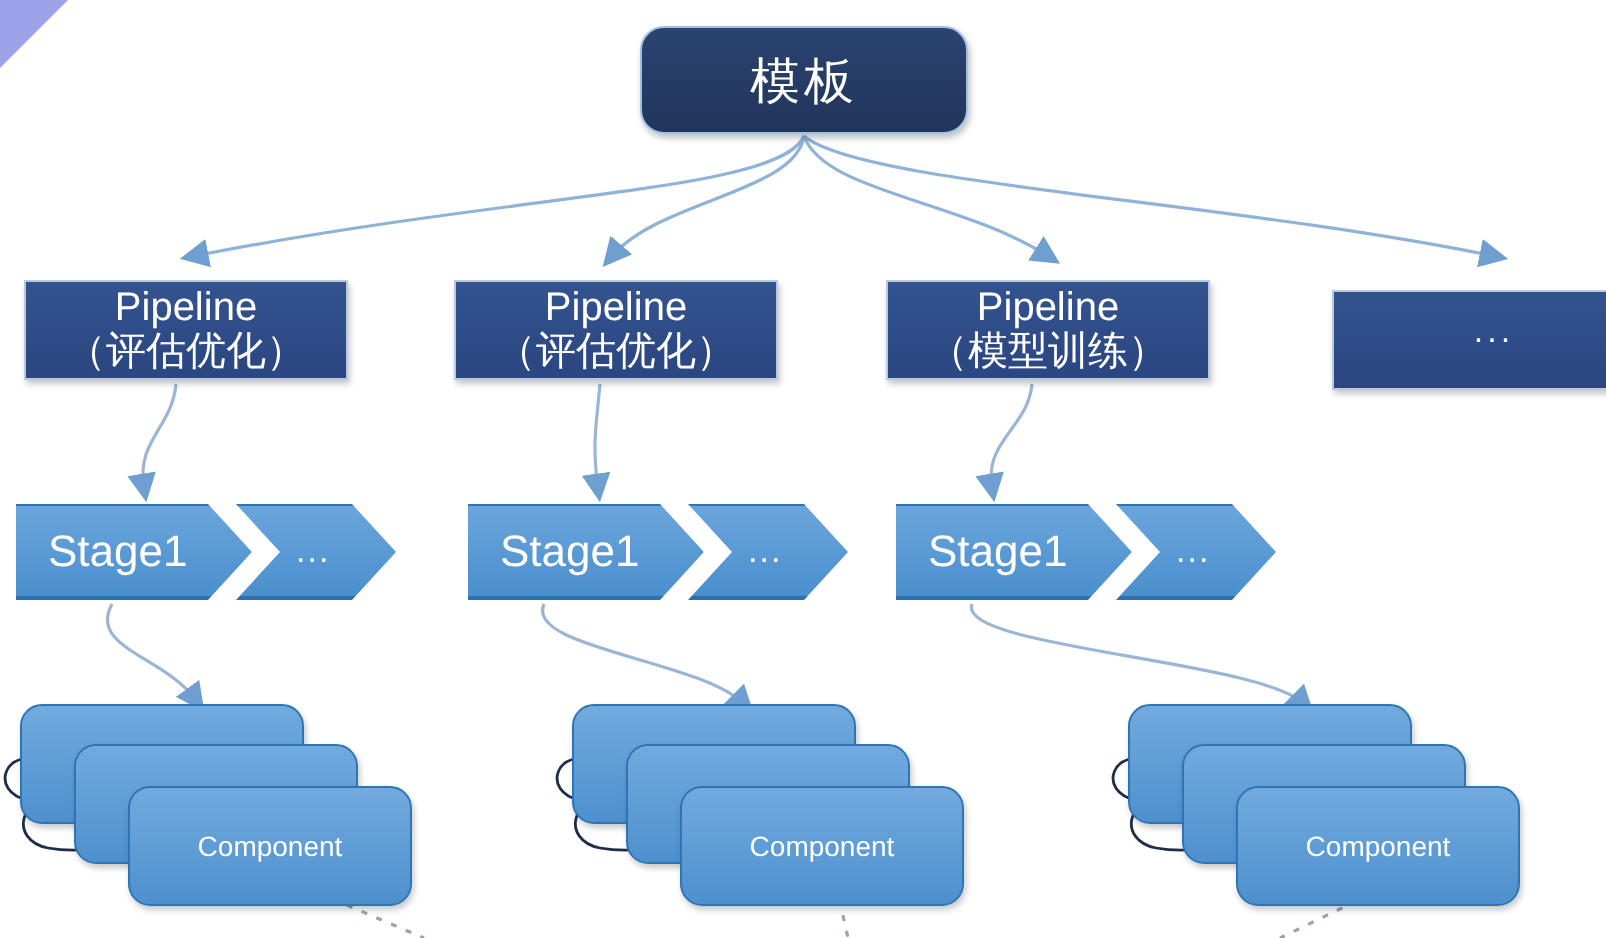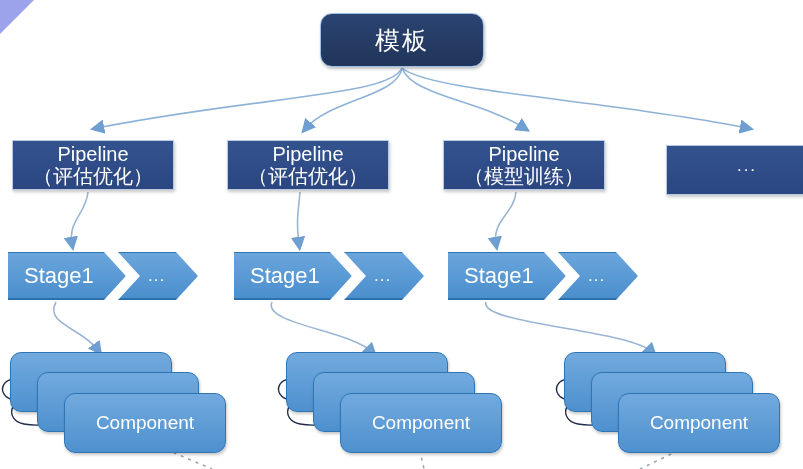--- a/index.html
+++ b/index.html
@@ -68,26 +68,26 @@
   }
   .chev-sep{
     position:absolute;top:-1px;left:96px;width:26px;height:50px;
     background:#ffffff;
     clip-path:polygon(0 0,4px 0,26px 50%,4px 100%,0 100%,22px 50%);
   }
 
   
   .comp-stack{position:absolute;width:214px;height:110px;}
   .comp-card{
-    position:absolute;width:162px;height:60px;box-sizing:border-box;
+    position:absolute;width:142px;height:60px;box-sizing:border-box;
     background:linear-gradient(180deg,#72aade 0%,#4e90ce 100%);
     border:1px solid #2e75b6;border-radius:11px;
     box-shadow:1px 2px 3px rgba(0,0,0,.22);
     display:flex;align-items:center;justify-content:center;
-    color:#ffffff;font-size:19px;
+    color:#ffffff;font-size:14px;
   }
   .comp-card.c1{left:0;top:0;}
   .comp-card.c2{left:27px;top:20px;}
   .comp-card.c3{left:54px;top:41px;}
 </style>
 </head>
 <body>
 
 <div id="stage">
 

